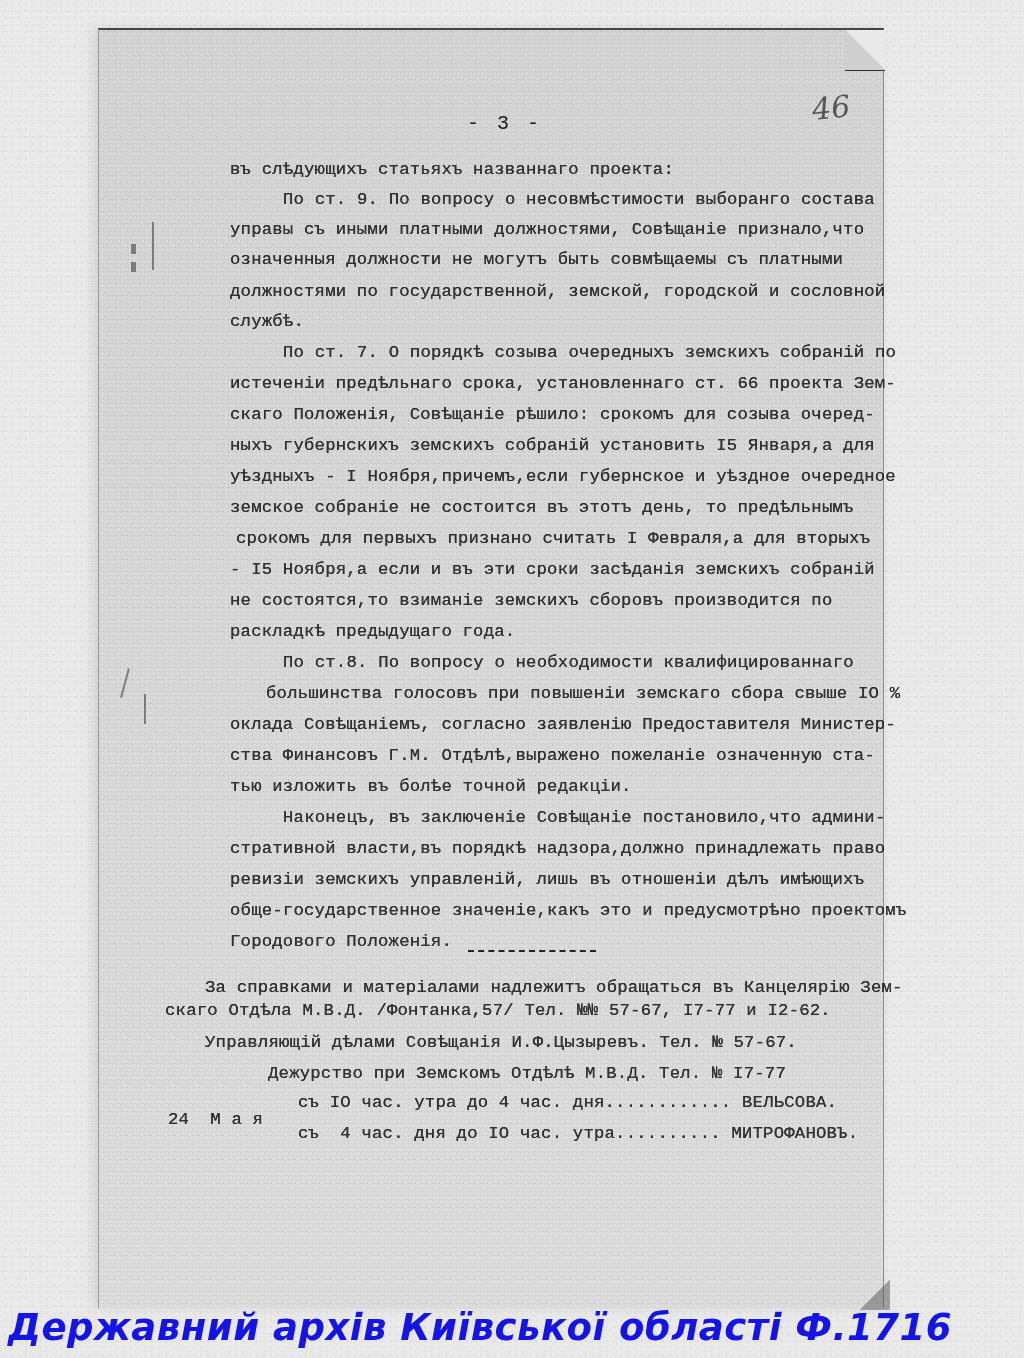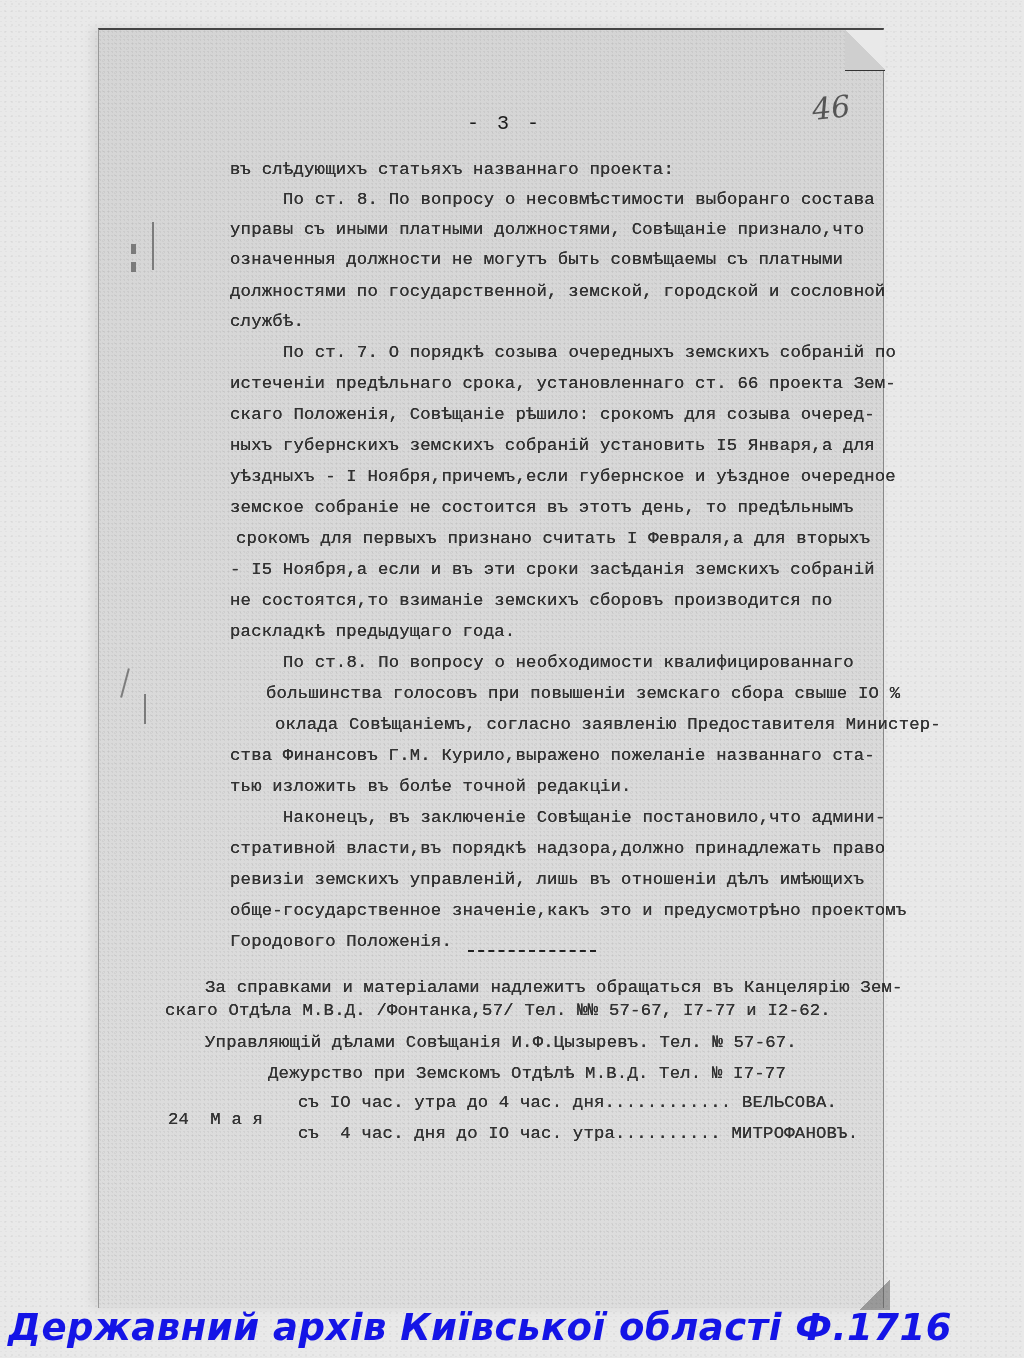--- a/index.html
+++ b/index.html
@@ -119,39 +119,39 @@
 <div class="margin-mark" style="left:152px;top:222px;width:2px;height:48px;"></div>
 <div class="margin-mark" style="left:124px;top:668px;width:2px;height:30px;transform:rotate(15deg);"></div>
 <div class="margin-mark" style="left:144px;top:694px;width:2px;height:30px;"></div>
 
 <div class="folio">46</div>
 
 <div class="page-num">- 3 -</div>
 
 <div id="lines">
     <div class="line" style="left: 230px; top: 160px;">въ слѣдующихъ статьяхъ названнаго проекта:</div>
-    <div class="line" style="left: 283px; top: 190px;">По ст. 8. По вопросу о несовмѣстимости выборанго состава</div>
+    <div class="line" style="left: 283px; top: 190px;">По ст. 9. По вопросу о несовмѣстимости выборанго состава</div>
     <div class="line" style="left: 230px; top: 220px;">управы съ иными платными должностями, Совѣщаніе признало,что</div>
     <div class="line" style="left: 230px; top: 250px;">означенныя должности не могутъ быть совмѣщаемы съ платными</div>
     <div class="line" style="left: 230px; top: 282px;">должностями по государственной, земской, городской и сословной</div>
     <div class="line" style="left: 230px; top: 312px;">службѣ.</div>
     <div class="line" style="left: 283px; top: 343px;">По ст. 7. О порядкѣ созыва очередныхъ земскихъ собраній по</div>
     <div class="line" style="left: 230px; top: 374px;">истеченіи предѣльнаго срока, установленнаго ст. 66 проекта Зем-</div>
     <div class="line" style="left: 230px; top: 405px;">скаго Положенія, Совѣщаніе рѣшило: срокомъ для созыва очеред-</div>
     <div class="line" style="left: 230px; top: 436px;">ныхъ губернскихъ земскихъ собраній установить I5 Января,а для</div>
     <div class="line" style="left: 230px; top: 467px;">уѣздныхъ - I Ноября,причемъ,если губернское и уѣздное очередное</div>
     <div class="line" style="left: 230px; top: 498px;">земское собраніе не состоится въ этотъ день, то предѣльнымъ</div>
     <div class="line" style="left: 236px; top: 529px;">срокомъ для первыхъ признано считать I Февраля,а для вторыхъ</div>
     <div class="line" style="left: 230px; top: 560px;">- I5 Ноября,а если и въ эти сроки засѣданія земскихъ собраній</div>
     <div class="line" style="left: 230px; top: 591px;">не состоятся,то взиманіе земскихъ сборовъ производится по</div>
     <div class="line" style="left: 230px; top: 622px;">раскладкѣ предыдущаго года.</div>
     <div class="line" style="left: 283px; top: 653px;">По ст.8. По вопросу о необходимости квалифицированнаго</div>
     <div class="line" style="left: 230px; top: 684px; margin-left: 36px;">большинства голосовъ при повышеніи земскаго сбора свыше IO %</div>
-    <div class="line" style="left: 230px; top: 715px; margin-left: 45px;">оклада Совѣщаніемъ, согласно заявленію Предоставителя Министер-</div>
-    <div class="line" style="left: 230px; top: 746px;">ства Финансовъ Г.М. Курило,выражено пожеланіе названнаго ста-</div>
+    <div class="line" style="left: 230px; top: 715px;">оклада Совѣщаніемъ, согласно заявленію Предоставителя Министер-</div>
+    <div class="line" style="left: 230px; top: 746px;">ства Финансовъ Г.М. Отдѣлѣ,выражено пожеланіе означенную ста-</div>
     <div class="line" style="left: 230px; top: 777px;">тью изложить въ болѣе точной редакціи.</div>
     <div class="line" style="left: 283px; top: 808px;">Наконецъ, въ заключеніе Совѣщаніе постановило,что админи-</div>
     <div class="line" style="left: 230px; top: 839px;">стративной власти,въ порядкѣ надзора,должно принадлежать право</div>
     <div class="line" style="left: 230px; top: 870px;">ревизіи земскихъ управленій, лишь въ отношеніи дѣлъ имѣющихъ</div>
     <div class="line" style="left: 230px; top: 901px;">обще-государственное значеніе,какъ это и предусмотрѣно проектомъ</div>
     <div class="line" style="left: 230px; top: 932px;">Городового Положенія.</div>
   </div>
 
 <div class="separator"></div>
 

